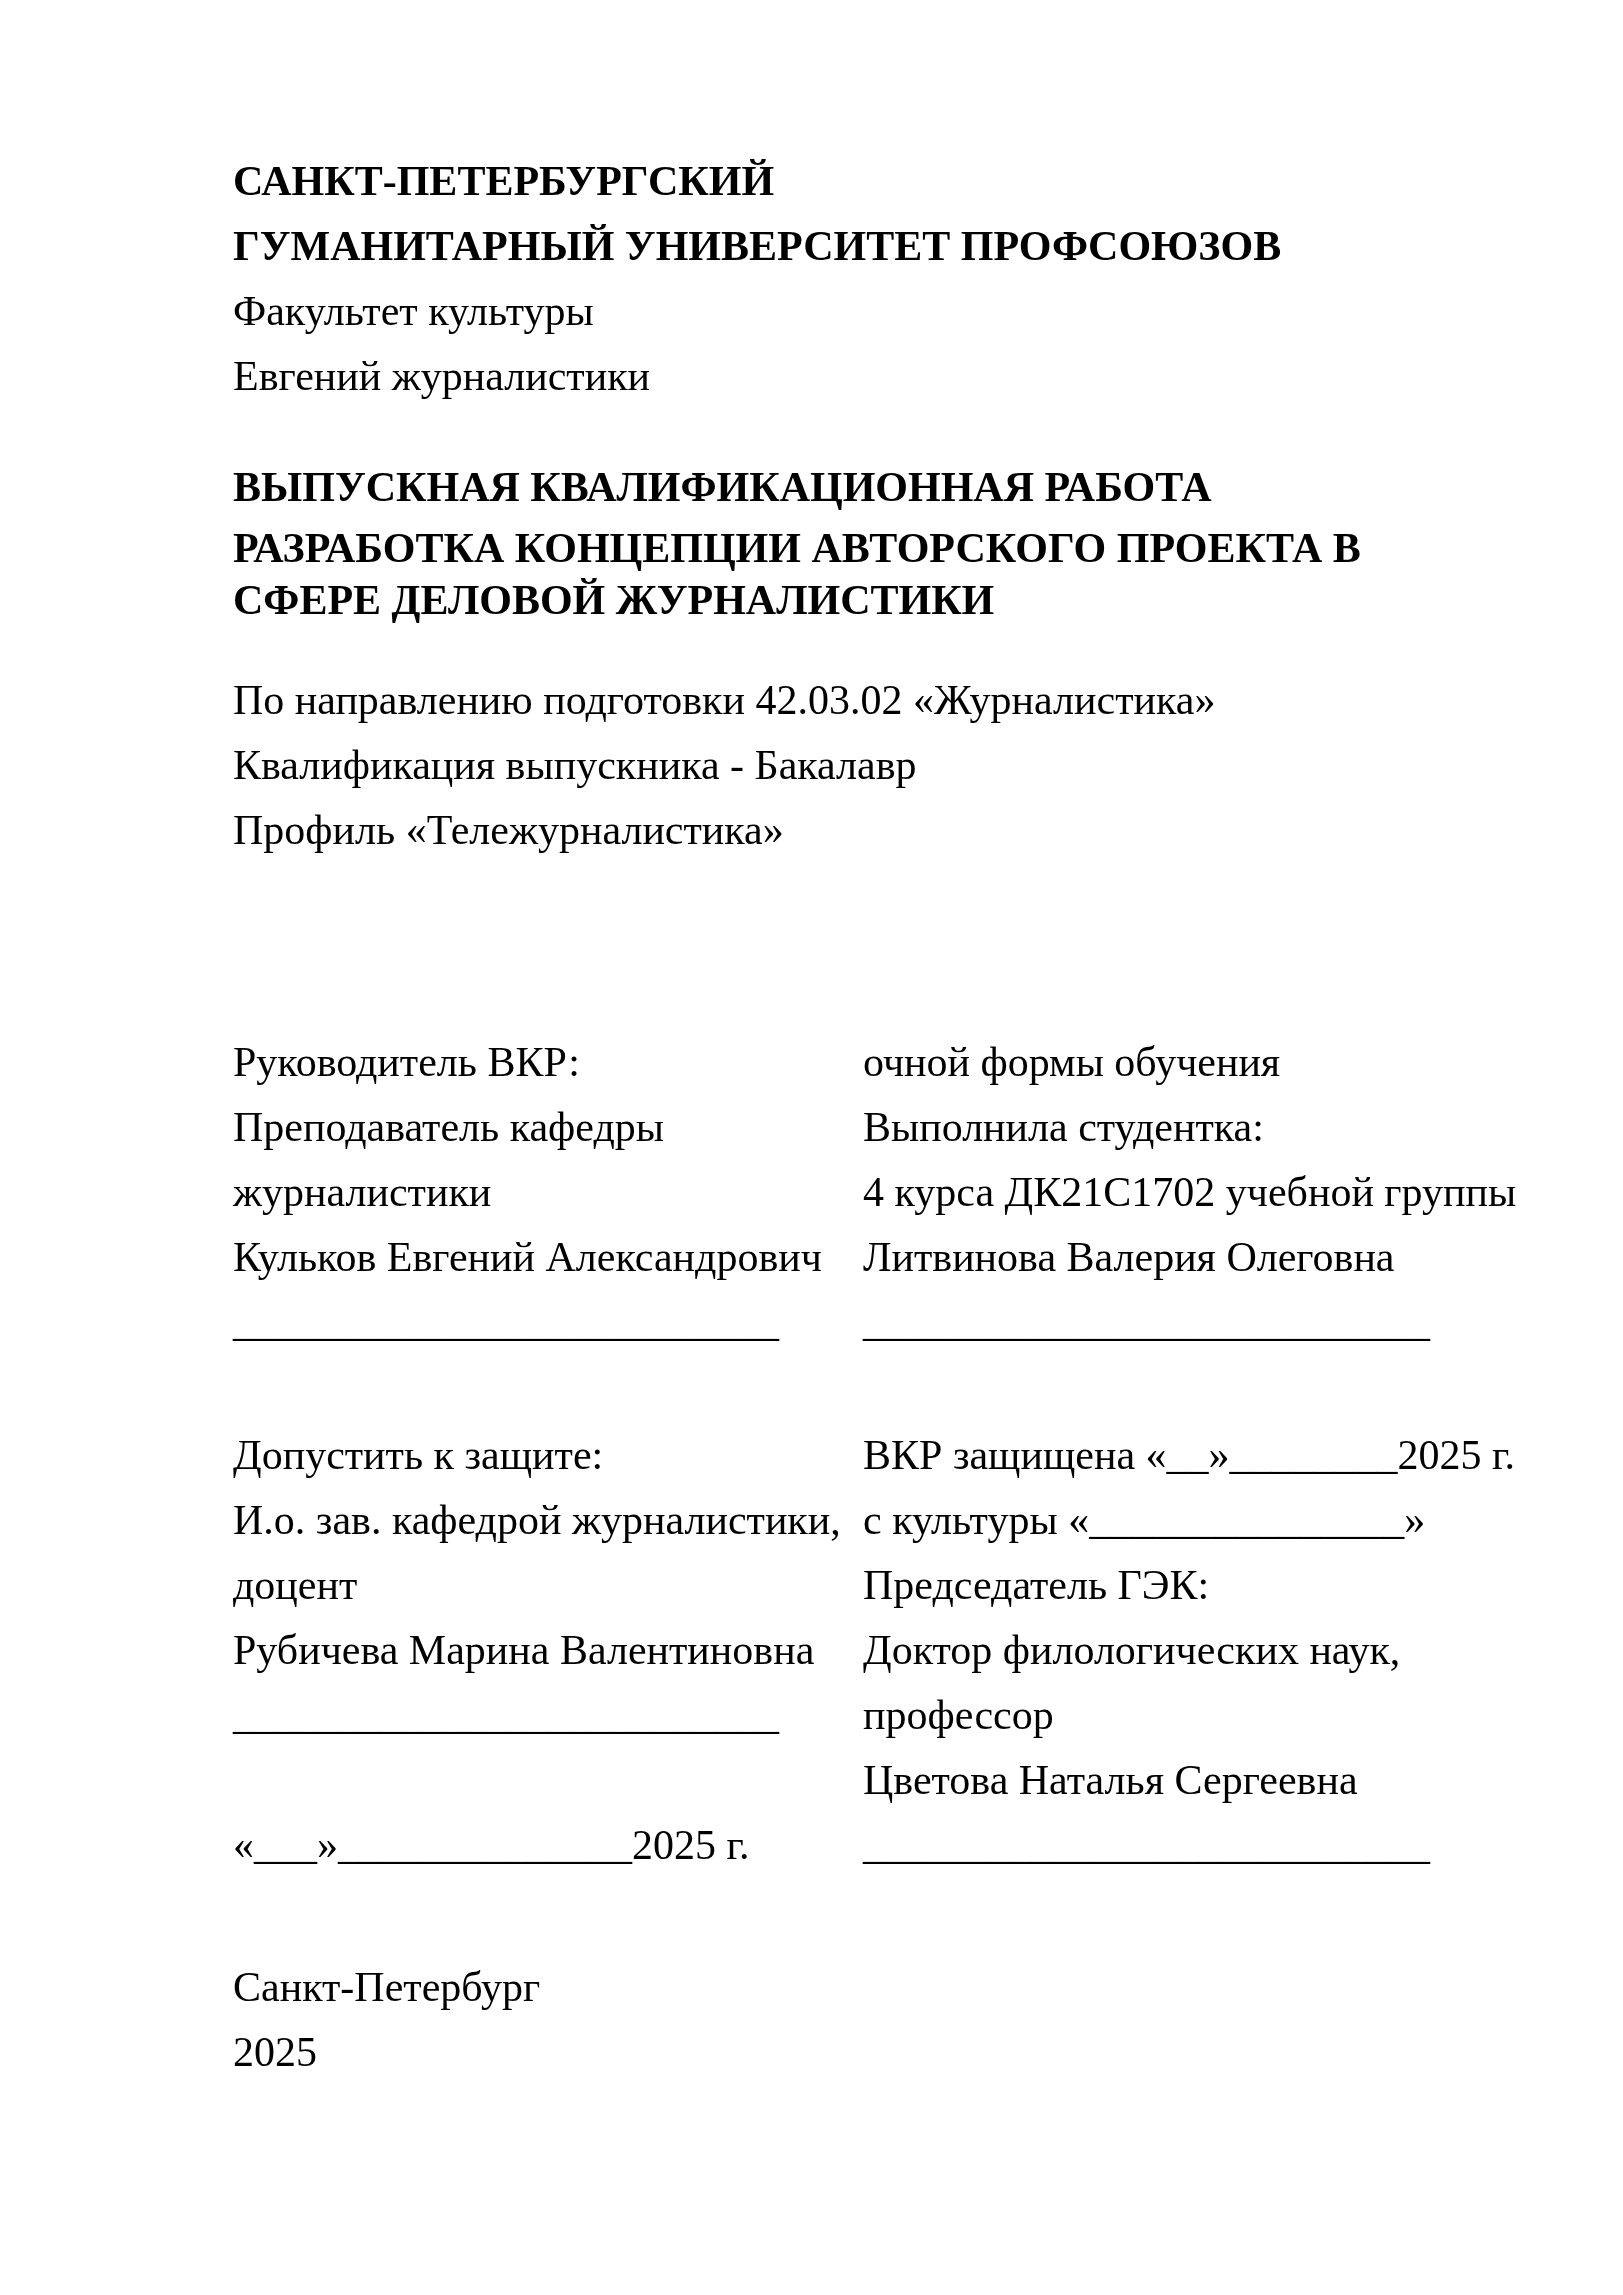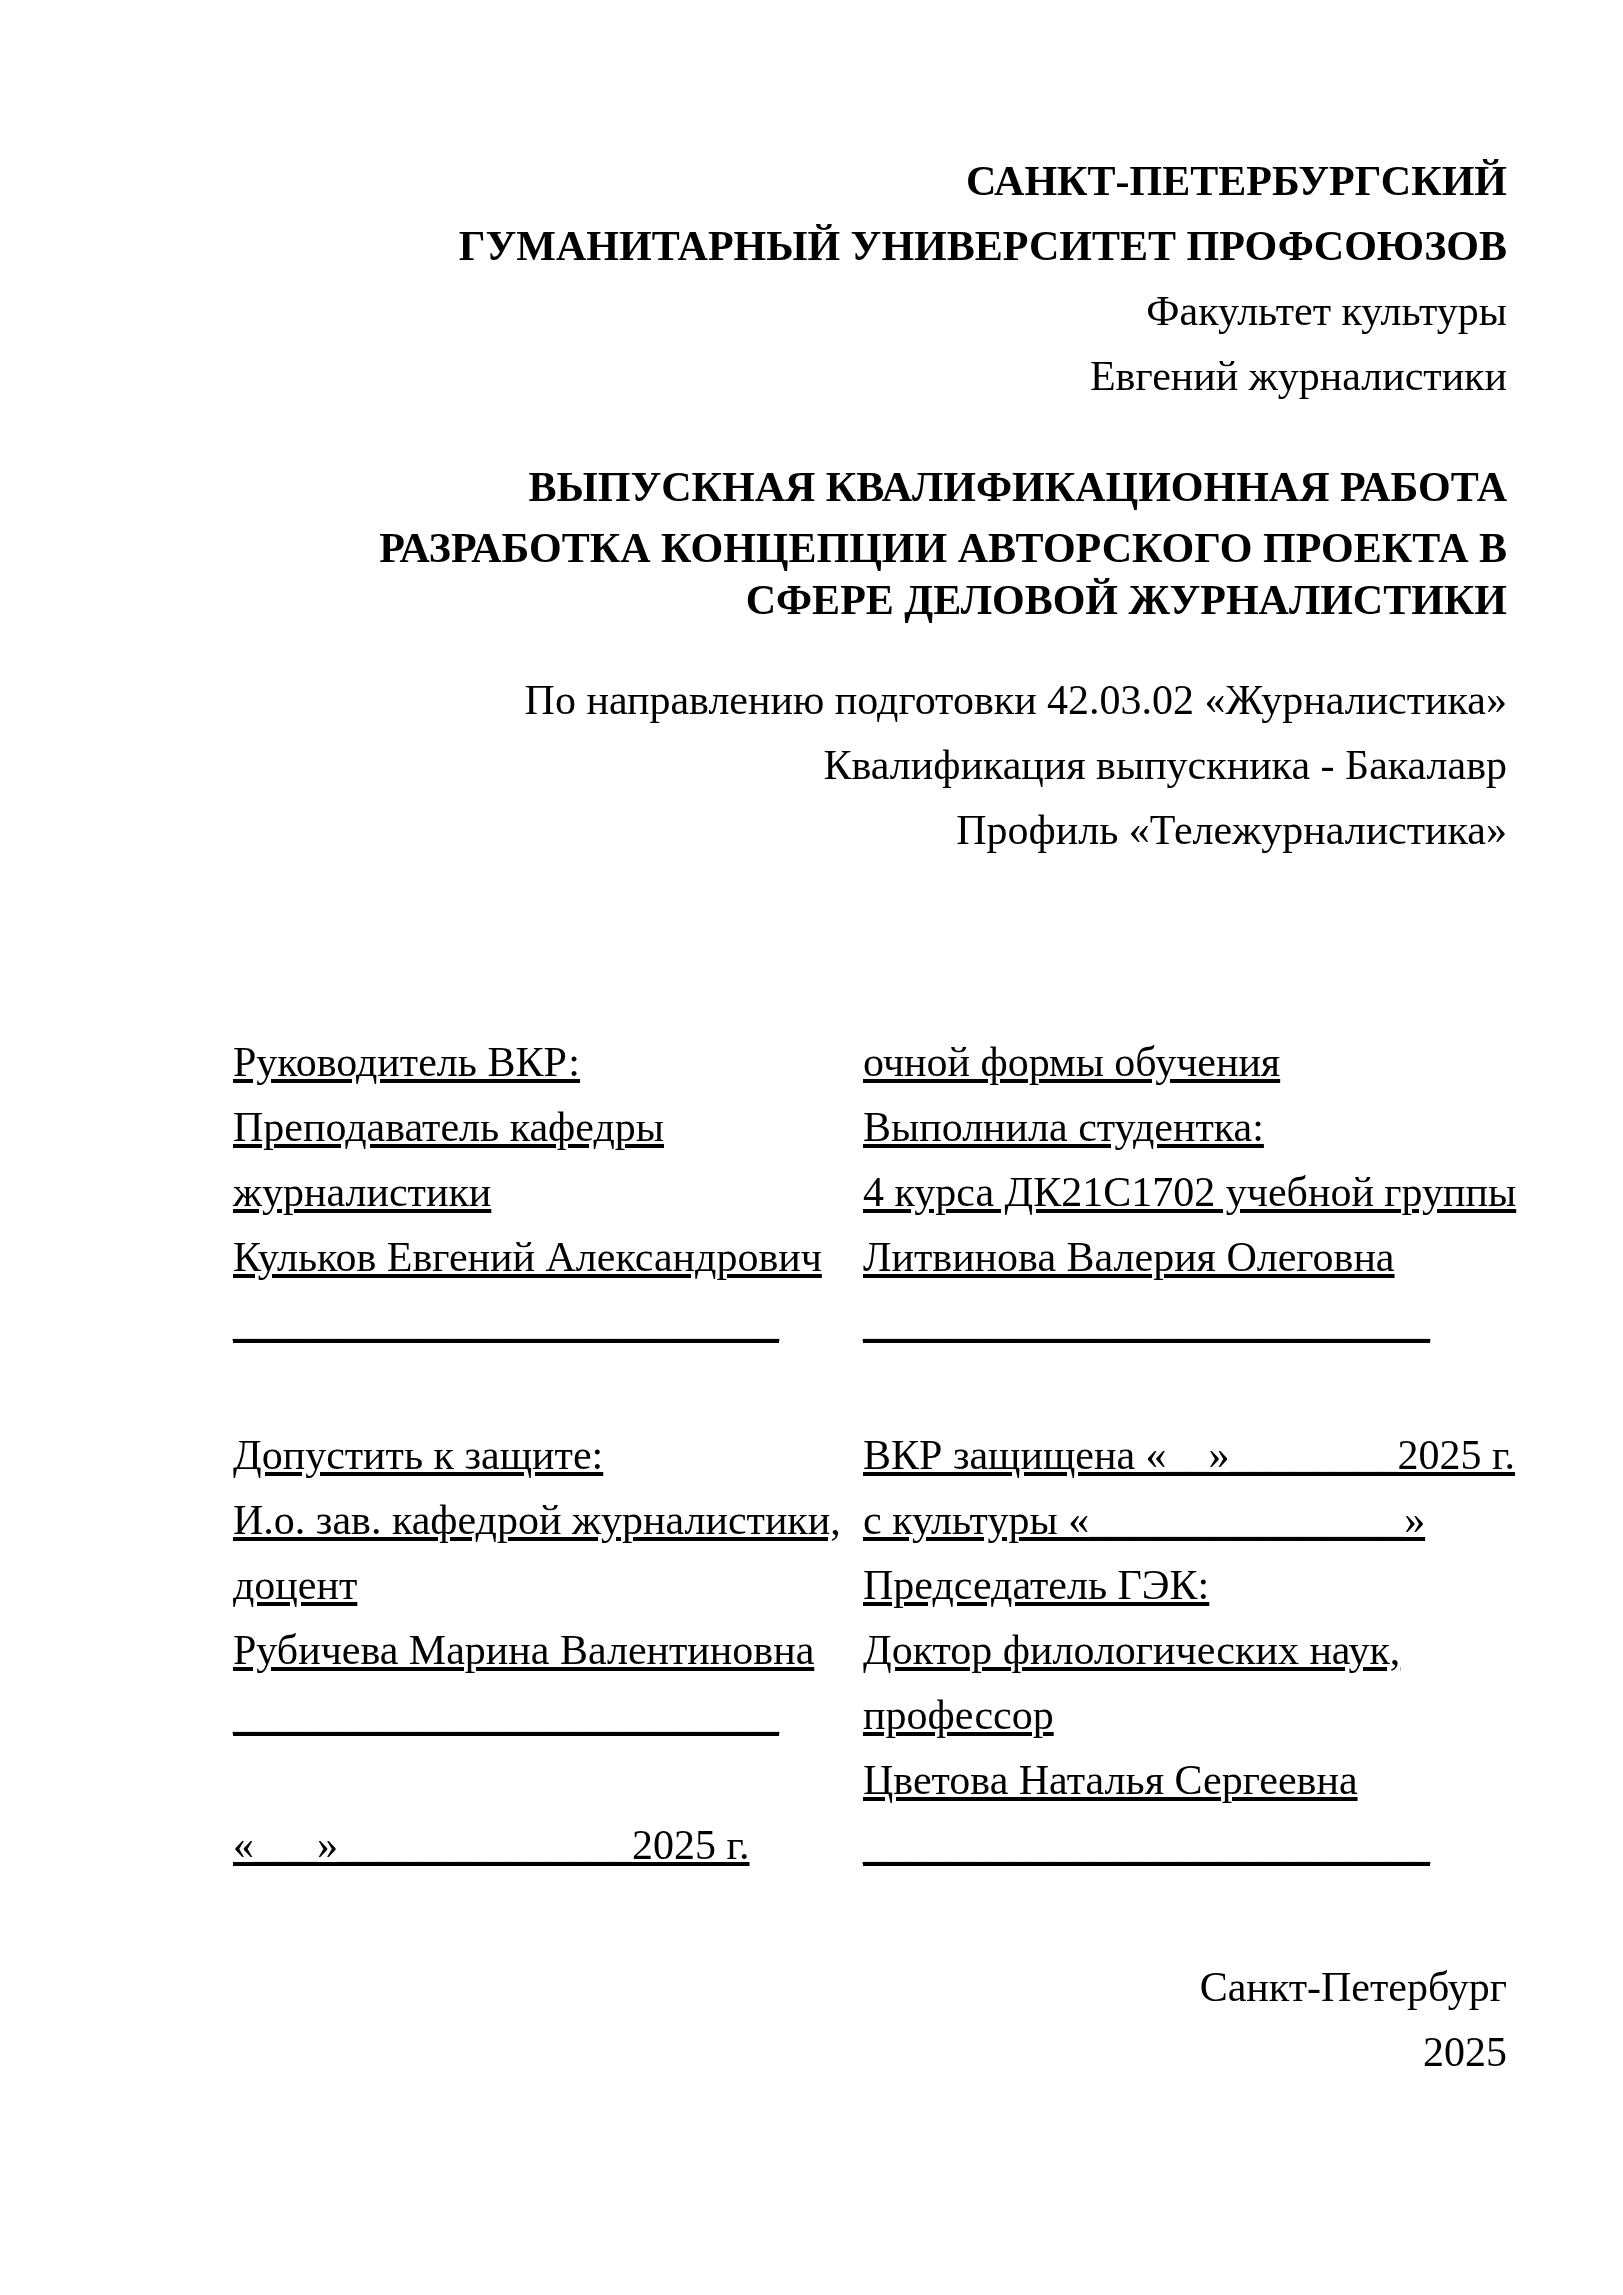--- a/index.html
+++ b/index.html
@@ -7,25 +7,25 @@
     position: relative;
     width: 1623px;
     height: 2295px;
     background: #ffffff;
     color: #000000;
     font-family: "Liberation Serif", "DejaVu Serif", serif;
     font-size: 42px;
     overflow: hidden;
   }
   .section { position: absolute; left: 233px; width: 1274px; }
-  .center { text-align: right; }
+  .center { text-align: left; }
   .b { font-weight: bold; }
   .ln { line-height: 65px; min-height: 65px; white-space: nowrap; }
   .ln-wrap { line-height: 52px; white-space: normal; }
-  .cols { display: grid; grid-template-columns: 630px 644px; text-decoration: underline; }
+  .cols { display: grid; grid-template-columns: 630px 644px; }
   .col { display: block; }
   .col .ln { text-align: left; }
 </style>
 </head>
 <body>
 
 <div class="page">
 
   <div class="section" style="top:149px">
     <div class="ln center b">САНКТ-ПЕТЕРБУРГСКИЙ</div>

